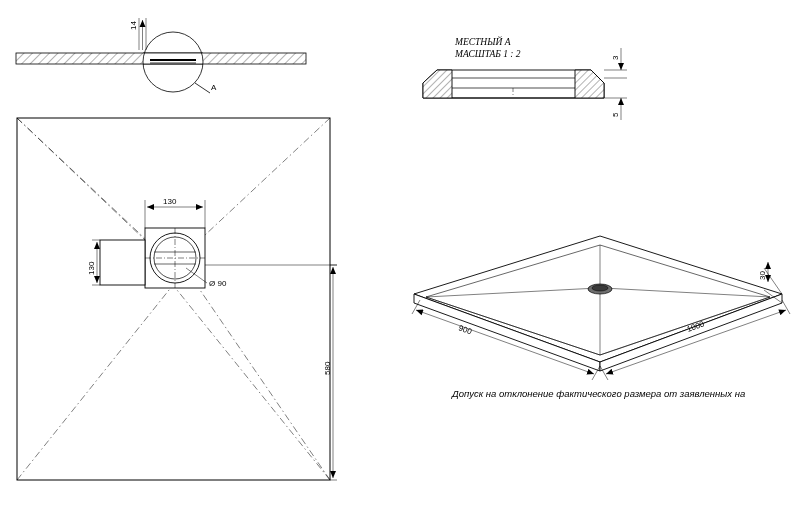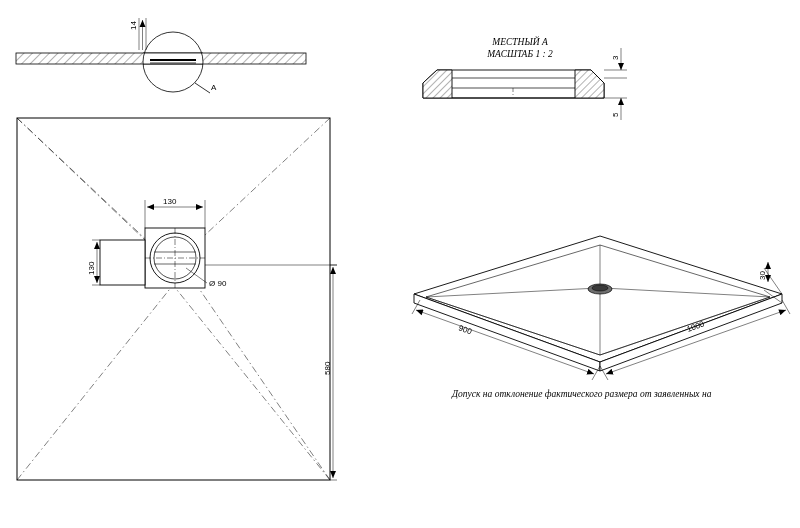--- a/index.html
+++ b/index.html
@@ -21,33 +21,33 @@
     top: 0;
     width: 800px;
     height: 528px;
   }
 
   .note {
     position: absolute;
     left: 452px;
     top: 388px;
     width: 300px;
-    font-family: Liberation Serif, serif;
+    font-family: Liberation Sans, sans-serif;
     font-style: italic;
     font-size: 9.5px;
     line-height: 12px;
     color: #000;
   }
 
   .title-block {
     position: absolute;
     left: 455px;
     top: 36px;
     width: 130px;
-    text-align: center;
+    text-align: left;
     font-family: "Liberation Serif", serif;
     font-style: italic;
     font-size: 9.5px;
     line-height: 12px;
     color: #000;
   }
 
   svg text {
     font-family: "Liberation Sans", sans-serif;
     font-size: 8px;

